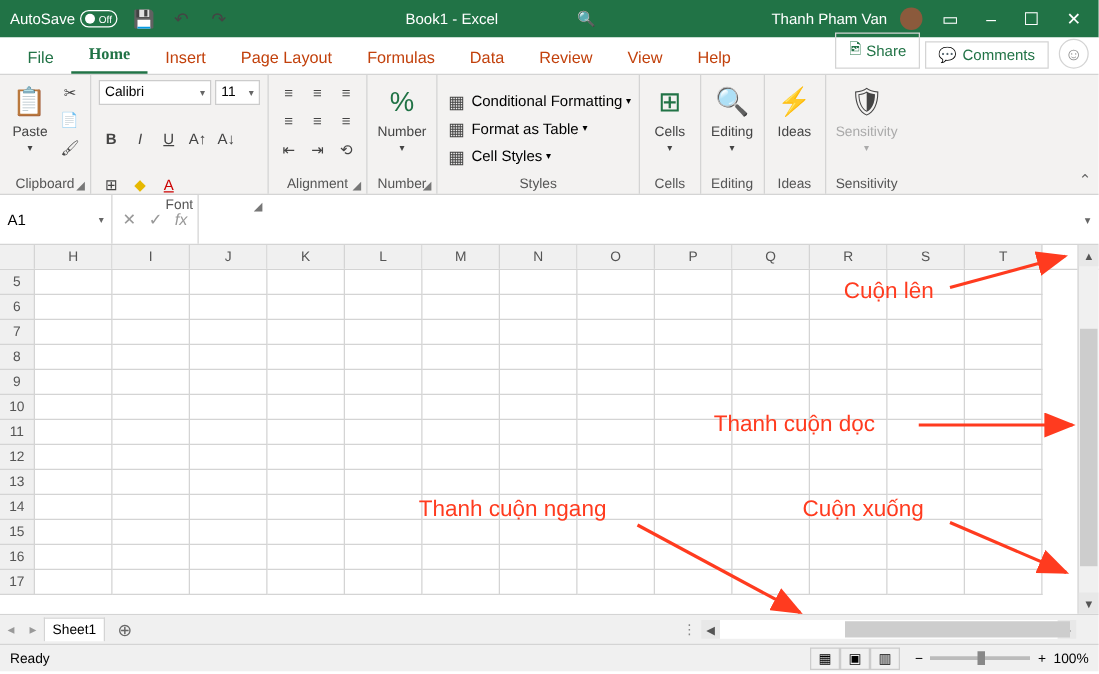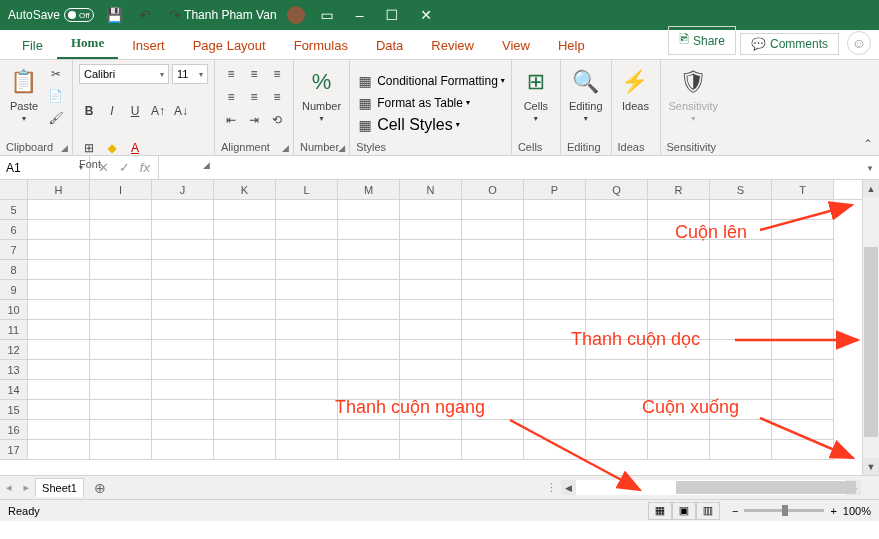--- a/index.html
+++ b/index.html
@@ -19,34 +19,34 @@
 .tabs { height: 30px; background: #fff; border-bottom: 1px solid #d4d4d4; display: flex; align-items: flex-end; font-size: 13px; padding-left: 8px; }
 .tabs .tab { padding: 6px 14px; cursor: pointer; color: #c2410c; }
 .tabs .tab.file { color: #217346; font-weight: 400; }
 .tabs .tab.active { color: #217346; font-weight: 600; border-bottom: 2px solid #217346; font-family: Liberation Serif, serif; }
 .tabs .spacer { flex: 1; }
 .tabs .sharebtn { border: 1px solid #d4d4d4; padding: 3px 10px; margin: 0 4px 4px 0; cursor: pointer; color: #217346; font-size: 12px; display: flex; align-items: center; gap: 4px; }
 .tabs .smiley { width: 24px; height: 24px; border: 1px solid #d4d4d4; border-radius: 12px; margin: 0 8px 4px 4px; display: flex; align-items: center; justify-content: center; font-size: 14px; color: #888; }
 
 .ribbon { height: 96px; background: #f3f2f1; border-bottom: 1px solid #d4d4d4; display: flex; position: relative; }
 .rgroup { border-right: 1px solid #d4d4d4; display: flex; flex-direction: column; justify-content: space-between; padding: 4px 6px 2px 6px; }
-.rgroup .label { font-size: 11px; color: #555; position: relative; }
+.rgroup .label { font-size: 11px; color: #555; text-align: center; position: relative; }
 .rgroup .label .launcher { position: absolute; right: -2px; bottom: 0; font-size: 9px; color: #777; }
 .rgroup .body { display: flex; gap: 4px; flex: 1; }
 .vbtn { display: flex; flex-direction: column; align-items: center; gap: 2px; font-size: 11px; color: #444; cursor: pointer; padding: 2px; }
 .icon { width: 18px; height: 18px; display: inline-flex; align-items: center; justify-content: center; font-size: 14px; color: #444; }
 .icon.lg { width: 32px; height: 32px; font-size: 22px; }
 .row { display: flex; gap: 3px; align-items: center; }
 .col { display: flex; flex-direction: column; gap: 2px; }
 .fontbox { border: 1px solid #ccc; background: #fff; height: 20px; font-size: 11px; padding: 0 4px; display: flex; align-items: center; justify-content: space-between; }
 .fontbox .arrow { font-size: 8px; color: #666; }
 .minibtn { width: 20px; height: 20px; display: inline-flex; align-items: center; justify-content: center; font-size: 12px; color: #444; cursor: pointer; }
 .collapse { position: absolute; right: 6px; bottom: 4px; font-size: 12px; color: #666; cursor: pointer; }
 
-.formulabar { height: 24px; border-bottom: 1px solid #d4d4d4; display: flex; align-items: center; background: #fff; font-size: 12px; }
+.formulabar { height: 40px; border-bottom: 1px solid #d4d4d4; display: flex; align-items: center; background: #fff; font-size: 12px; }
 .namebox { width: 90px; height: 100%; border-right: 1px solid #d4d4d4; display: flex; align-items: center; padding: 0 6px; justify-content: space-between; }
 .namebox .arrow { font-size: 8px; color: #666; }
 .fbtns { display: flex; gap: 2px; padding: 0 4px; border-right: 1px solid #d4d4d4; height: 100%; align-items: center; }
 .fbtns span { color: #999; cursor: pointer; padding: 0 4px; font-size: 13px; }
 .fx { font-style: italic; }
 .finput { flex: 1; height: 100%; padding: 0 6px; display: flex; align-items: center; }
 .fexpand { width: 18px; text-align: center; color: #666; font-size: 9px; }
 
 .grid { position: relative; height: 295px; background: #fff; }
 .colheads { display: flex; height: 20px; border-bottom: 1px solid #d4d4d4; }
@@ -93,20 +93,24 @@
     <span class="toggle">
         <span class="knob"></span>
         <span style="margin-left:3px">Off</span>
       </span>
   </div>
   <div class="qat">
     <span class="icon">💾</span>
     <span class="icon">↶</span>
     <span class="icon">↷</span>
   </div>
+  <div class="center">
+    <span>Book1 - Excel</span>
+    <span style="margin-left:60px">🔍</span>
+  </div>
   <div class="right">
     <span>Thanh Pham Van</span>
     <span class="avatar"></span>
     <span class="winbtn">▭</span>
     <span class="winbtn">–</span>
     <span class="winbtn">☐</span>
     <span class="winbtn">✕</span>
   </div>
 </div>
 
@@ -217,21 +221,21 @@
           <span style="font-size:12px">Conditional Formatting</span> 
           <span style="font-size:8px">▾</span>
         </div>
       <div class="row" style="cursor:pointer">
           <span class="icon">▦</span>
           <span style="font-size:12px">Format as Table</span> 
           <span style="font-size:8px">▾</span>
         </div>
       <div class="row" style="cursor:pointer">
           <span class="icon">▦</span>
-          <span style="font-size:16px">Cell Styles</span> 
+          <span style="font-size:12px">Cell Styles</span> 
           <span style="font-size:8px">▾</span>
         </div>
     </div>
     <div class="label"><span>Styles</span></div>
   </div>
 
   <div class="rgroup">
     <div class="body">
         <div class="vbtn">
           <span class="icon lg" style="color:#217346">⊞</span>

